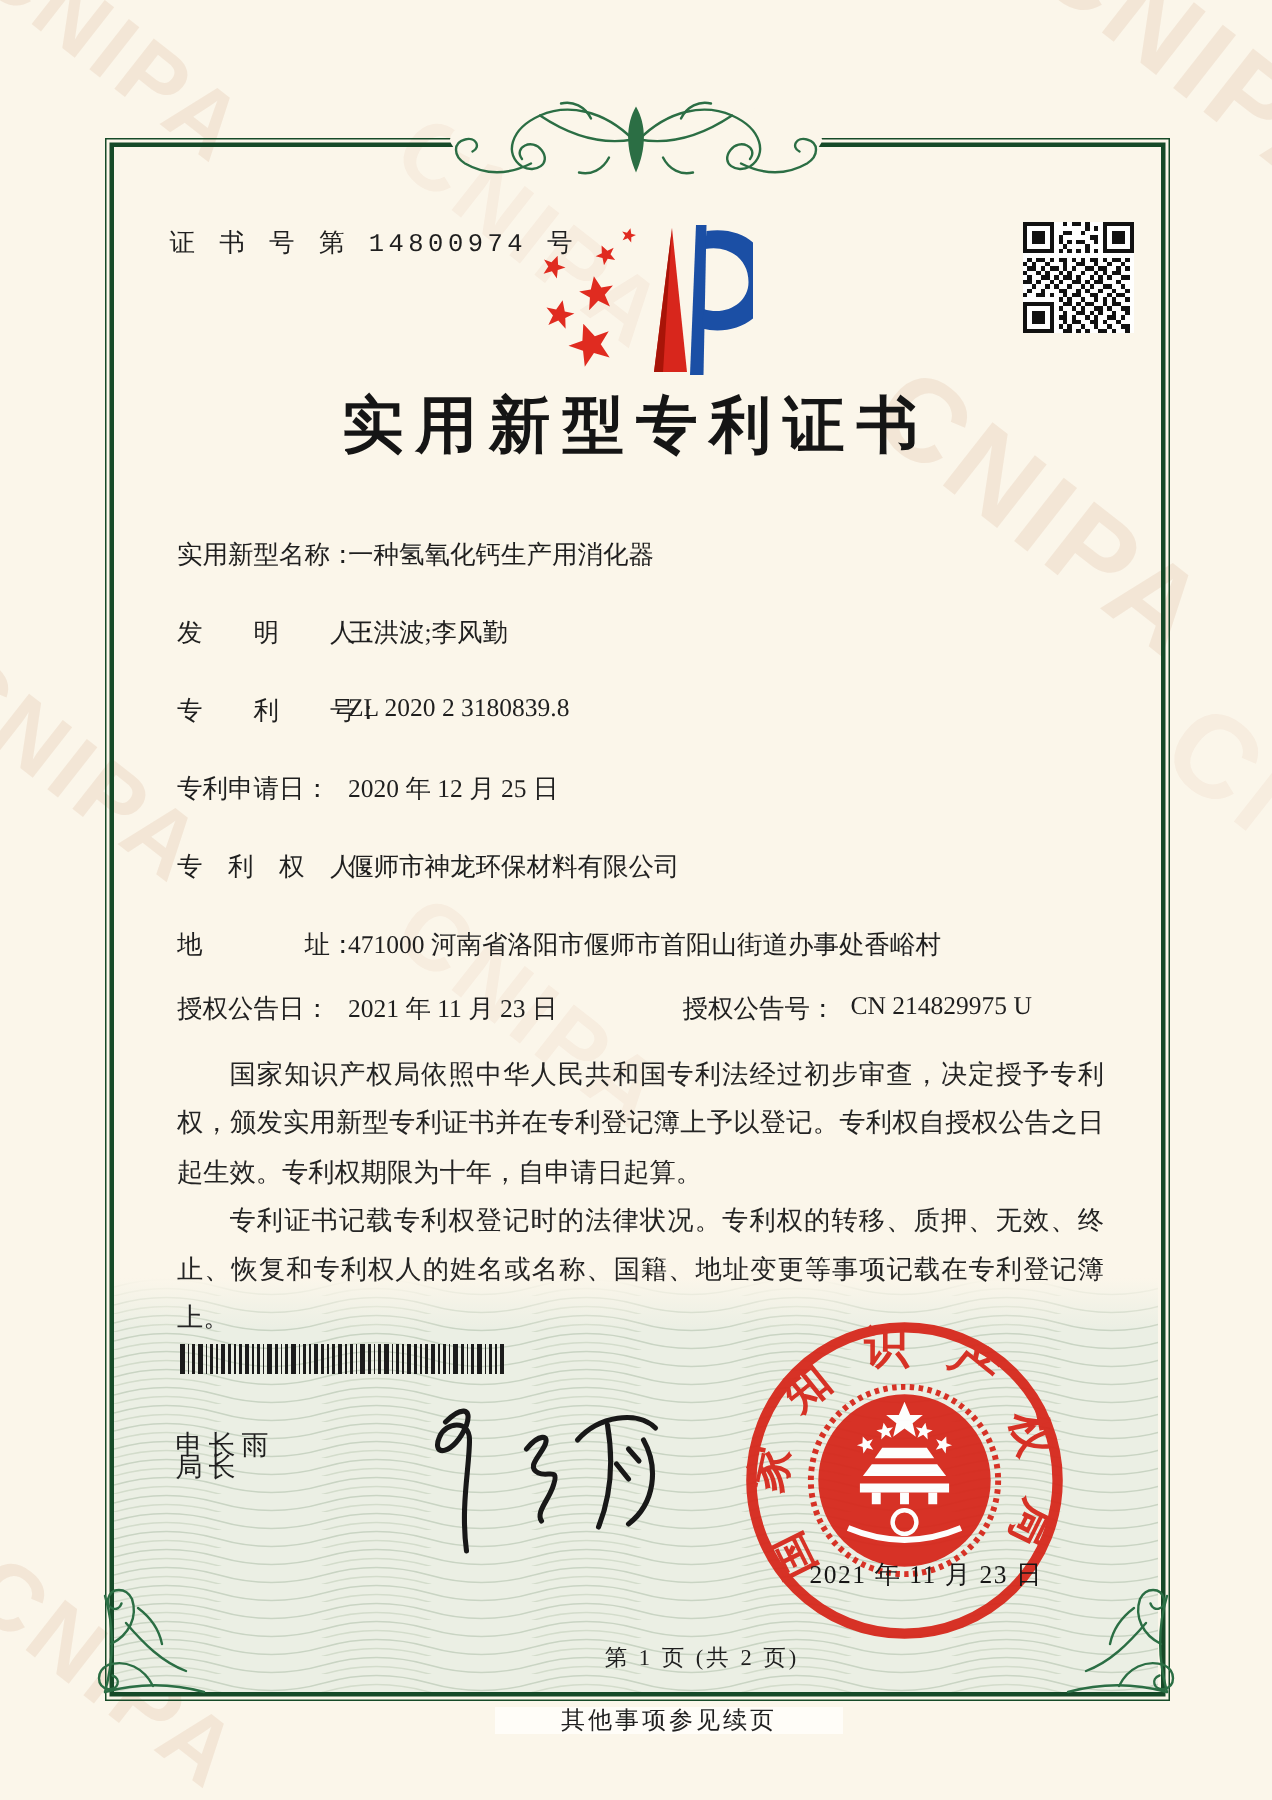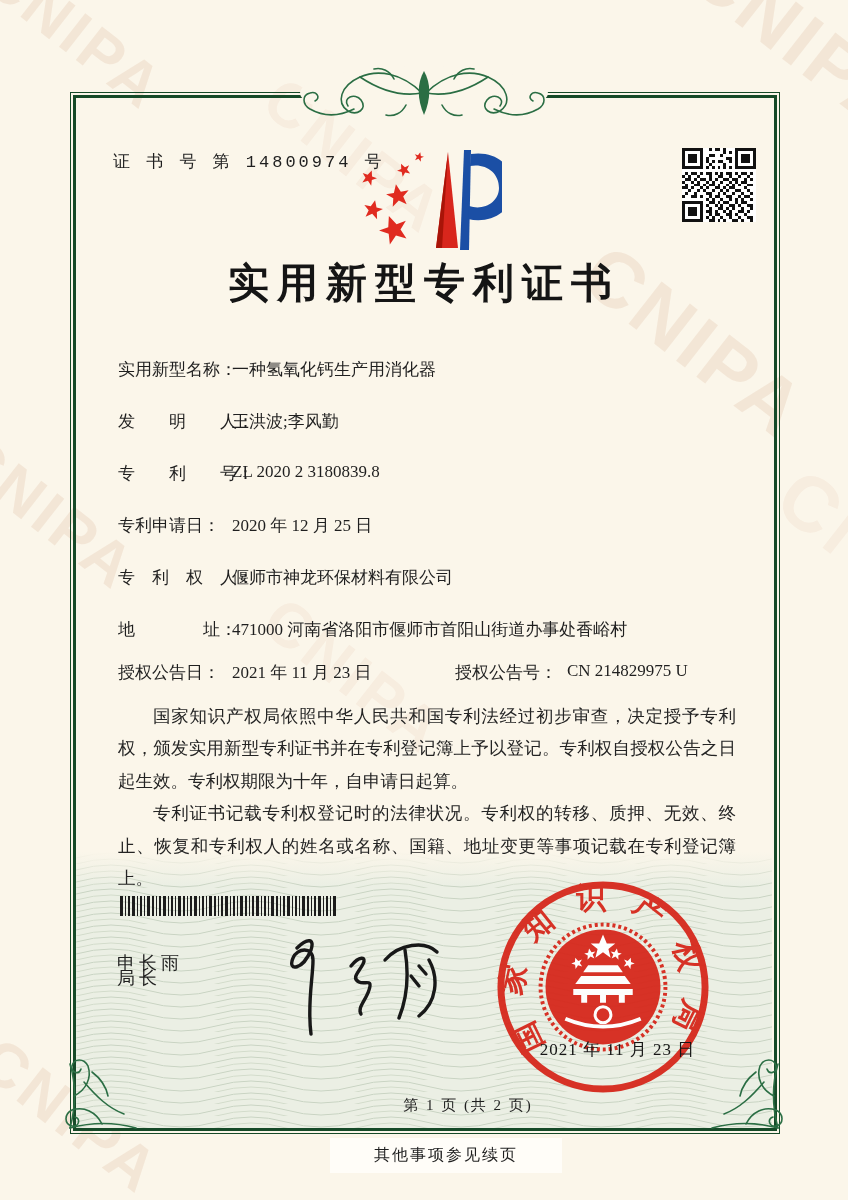--- a/index.html
+++ b/index.html
@@ -26,21 +26,21 @@
          text-align:justify;color:#242424;}
   .paras p{margin:0;text-indent:2em;}
   .barcode{position:absolute;left:120px;top:896px;}
   .officer-role{position:absolute;left:117px;top:966px;font-size:18px;letter-spacing:4px;}
   .officer-name{position:absolute;left:117px;top:951px;font-size:18px;letter-spacing:4px;}
   .signature{position:absolute;left:233px;top:926px;}
   .seal{position:absolute;left:494px;top:878px;opacity:.95;}
   .seal-date{position:absolute;left:520px;top:1038px;width:195px;text-align:center;
              font-size:17px;letter-spacing:1px;color:#161616;}
   .page-info{position:absolute;left:0;top:1096px;width:100%;text-align:center;font-size:15px;letter-spacing:2px;margin-left:44px;}
-  .note-box{position:absolute;left:330px;top:1138px;width:232px;height:35px;background:#fffdf8;
+  .note-box{position:absolute;left:330px;top:1138px;width:232px;height:18px;background:#fffdf8;
             display:flex;align-items:center;justify-content:center;font-size:16px;letter-spacing:2px;z-index:5;}
   .ornament-top{position:absolute;left:294px;top:64px;z-index:3;}
   .corner{position:absolute;top:1056px;z-index:4;}
   .corner.left{left:62px;}
   .corner.right{left:706px;}
 </style>
 </head>
 <body>
 
 <div class="page">

